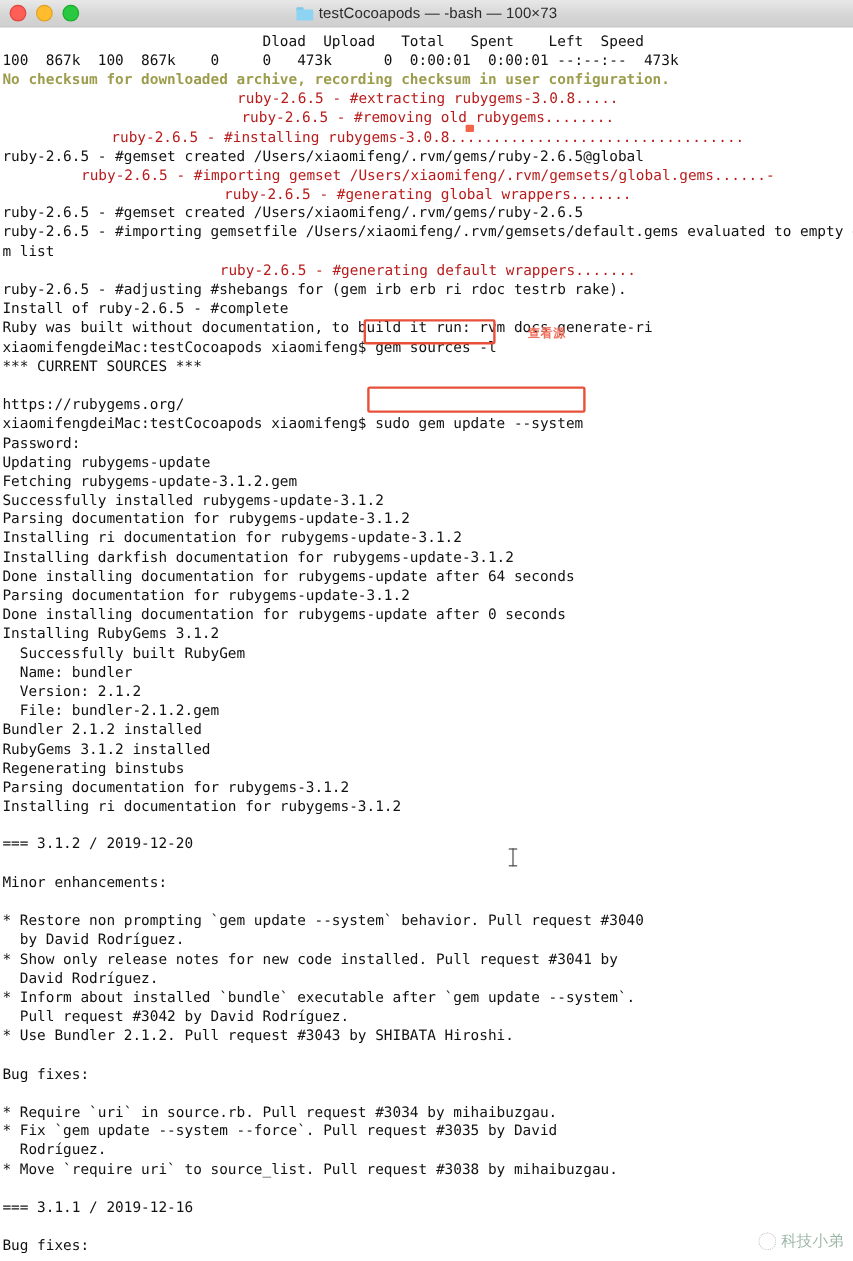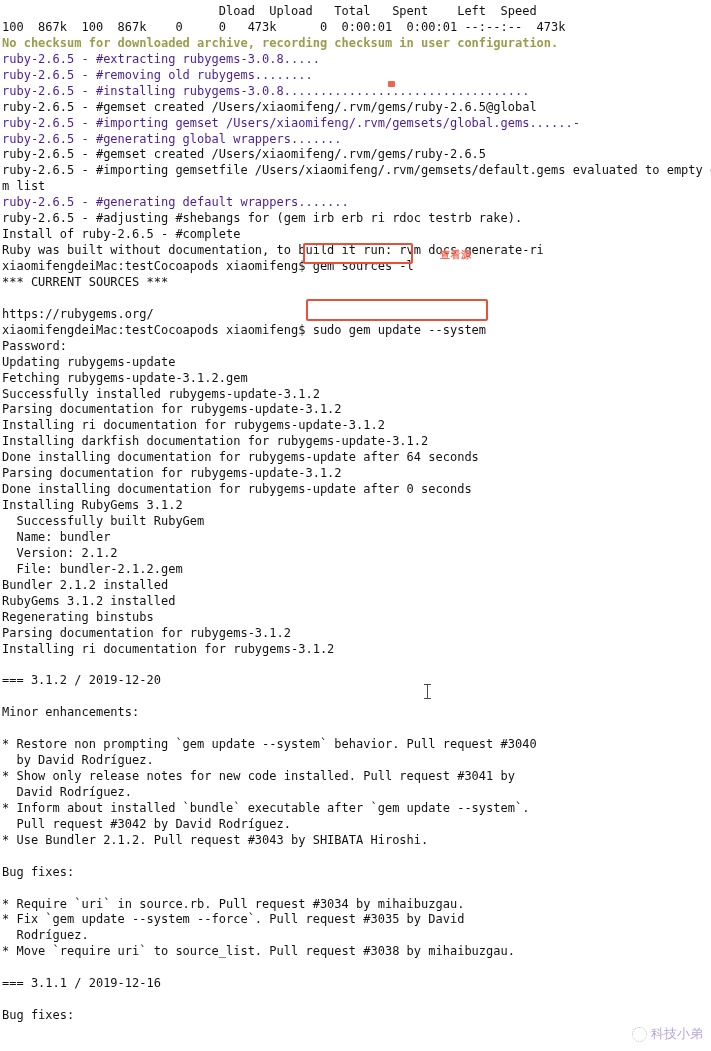--- a/index.html
+++ b/index.html
@@ -104,21 +104,21 @@
     font-size: 12px;
     line-height: 15.95px;
     color: #111111;
     white-space: pre;
     letter-spacing: 0px;
   }
   .line {
     white-space: pre;
     height: 15.95px;
   }
-  .c-green  { color: #4c1d95; }
+  .c-green  { color: #b91c1c; text-align: center; }
   .c-olive  { color: #9c9c4d; font-weight: bold; }
   .c-black  { color: #111111; }
 
   
   .anno-box {
     position: absolute;
     border: 2px solid #e8503a;
     border-radius: 2px;
     box-sizing: border-box;
     background: transparent;
@@ -183,29 +183,43 @@
   #watermark .wm-logo {
     width: 15px;
     height: 15px;
     border-radius: 50%;
     border: 1.5px dotted #6d6d6d;
     box-sizing: border-box;
   }
   #watermark .wm-text {
     font-family: Liberation Serif, serif;
     font-size: 13px;
-    color: #4c1d95;
+    color: #14532d;
     white-space: nowrap;
   }
 </style>
 </head>
 <body>
 
 <div id="window">
 
+  <div id="titlebar">
+    <div class="traffic-lights">
+      <span class="light close"></span>
+      <span class="light min"></span>
+      <span class="light max"></span>
+    </div>
+    <div class="title-center">
+      <span class="folder-icon">
+        <span class="tab"></span>
+          <span class="body"></span>
+      </span>
+      <span id="window-title">testCocoapods — -bash — 100×73</span>
+    </div>
+  </div>
 
   <div id="terminal">
     <div id="term-lines"><div class="line c-black">                              Dload  Upload   Total   Spent    Left  Speed</div><div class="line c-black">100  867k  100  867k    0     0   473k      0  0:00:01  0:00:01 --:--:--  473k</div><div class="line c-olive">No checksum for downloaded archive, recording checksum in user configuration.</div><div class="line c-green">ruby-2.6.5 - #extracting rubygems-3.0.8.....</div><div class="line c-green">ruby-2.6.5 - #removing old rubygems........</div><div class="line c-green">ruby-2.6.5 - #installing rubygems-3.0.8..................................</div><div class="line c-black">ruby-2.6.5 - #gemset created /Users/xiaomifeng/.rvm/gems/ruby-2.6.5@global</div><div class="line c-green">ruby-2.6.5 - #importing gemset /Users/xiaomifeng/.rvm/gemsets/global.gems......-</div><div class="line c-green">ruby-2.6.5 - #generating global wrappers.......</div><div class="line c-black">ruby-2.6.5 - #gemset created /Users/xiaomifeng/.rvm/gems/ruby-2.6.5</div><div class="line c-black">ruby-2.6.5 - #importing gemsetfile /Users/xiaomifeng/.rvm/gemsets/default.gems evaluated to empty ge</div><div class="line c-black">m list</div><div class="line c-green">ruby-2.6.5 - #generating default wrappers.......</div><div class="line c-black">ruby-2.6.5 - #adjusting #shebangs for (gem irb erb ri rdoc testrb rake).</div><div class="line c-black">Install of ruby-2.6.5 - #complete</div><div class="line c-black">Ruby was built without documentation, to build it run: rvm docs generate-ri</div><div class="line c-black">xiaomifengdeiMac:testCocoapods xiaomifeng$ gem sources -l</div><div class="line c-black">*** CURRENT SOURCES ***</div><div class="line c-black"></div><div class="line c-black">https://rubygems.org/</div><div class="line c-black">xiaomifengdeiMac:testCocoapods xiaomifeng$ sudo gem update --system</div><div class="line c-black">Password:</div><div class="line c-black">Updating rubygems-update</div><div class="line c-black">Fetching rubygems-update-3.1.2.gem</div><div class="line c-black">Successfully installed rubygems-update-3.1.2</div><div class="line c-black">Parsing documentation for rubygems-update-3.1.2</div><div class="line c-black">Installing ri documentation for rubygems-update-3.1.2</div><div class="line c-black">Installing darkfish documentation for rubygems-update-3.1.2</div><div class="line c-black">Done installing documentation for rubygems-update after 64 seconds</div><div class="line c-black">Parsing documentation for rubygems-update-3.1.2</div><div class="line c-black">Done installing documentation for rubygems-update after 0 seconds</div><div class="line c-black">Installing RubyGems 3.1.2</div><div class="line c-black">  Successfully built RubyGem</div><div class="line c-black">  Name: bundler</div><div class="line c-black">  Version: 2.1.2</div><div class="line c-black">  File: bundler-2.1.2.gem</div><div class="line c-black">Bundler 2.1.2 installed</div><div class="line c-black">RubyGems 3.1.2 installed</div><div class="line c-black">Regenerating binstubs</div><div class="line c-black">Parsing documentation for rubygems-3.1.2</div><div class="line c-black">Installing ri documentation for rubygems-3.1.2</div><div class="line c-black"></div><div class="line c-black">=== 3.1.2 / 2019-12-20</div><div class="line c-black"></div><div class="line c-black">Minor enhancements:</div><div class="line c-black"></div><div class="line c-black">* Restore non prompting `gem update --system` behavior. Pull request #3040</div><div class="line c-black">  by David Rodríguez.</div><div class="line c-black">* Show only release notes for new code installed. Pull request #3041 by</div><div class="line c-black">  David Rodríguez.</div><div class="line c-black">* Inform about installed `bundle` executable after `gem update --system`.</div><div class="line c-black">  Pull request #3042 by David Rodríguez.</div><div class="line c-black">* Use Bundler 2.1.2. Pull request #3043 by SHIBATA Hiroshi.</div><div class="line c-black"></div><div class="line c-black">Bug fixes:</div><div class="line c-black"></div><div class="line c-black">* Require `uri` in source.rb. Pull request #3034 by mihaibuzgau.</div><div class="line c-black">* Fix `gem update --system --force`. Pull request #3035 by David</div><div class="line c-black">  Rodríguez.</div><div class="line c-black">* Move `require uri` to source_list. Pull request #3038 by mihaibuzgau.</div><div class="line c-black"></div><div class="line c-black">=== 3.1.1 / 2019-12-16</div><div class="line c-black"></div><div class="line c-black">Bug fixes:</div><div class="line c-black"></div></div>
 
     <div class="anno-box" style="left:303px; top:243px; width:110px; height:21px;"></div>
     <div class="anno-box" style="left:306px; top:299px; width:182px; height:22px;"></div>
 
     <div class="anno-text" style="left:440px; top:248px;">查看源</div>
 
     <div class="anno-dot" style="left:388px; top:81px;"></div>

